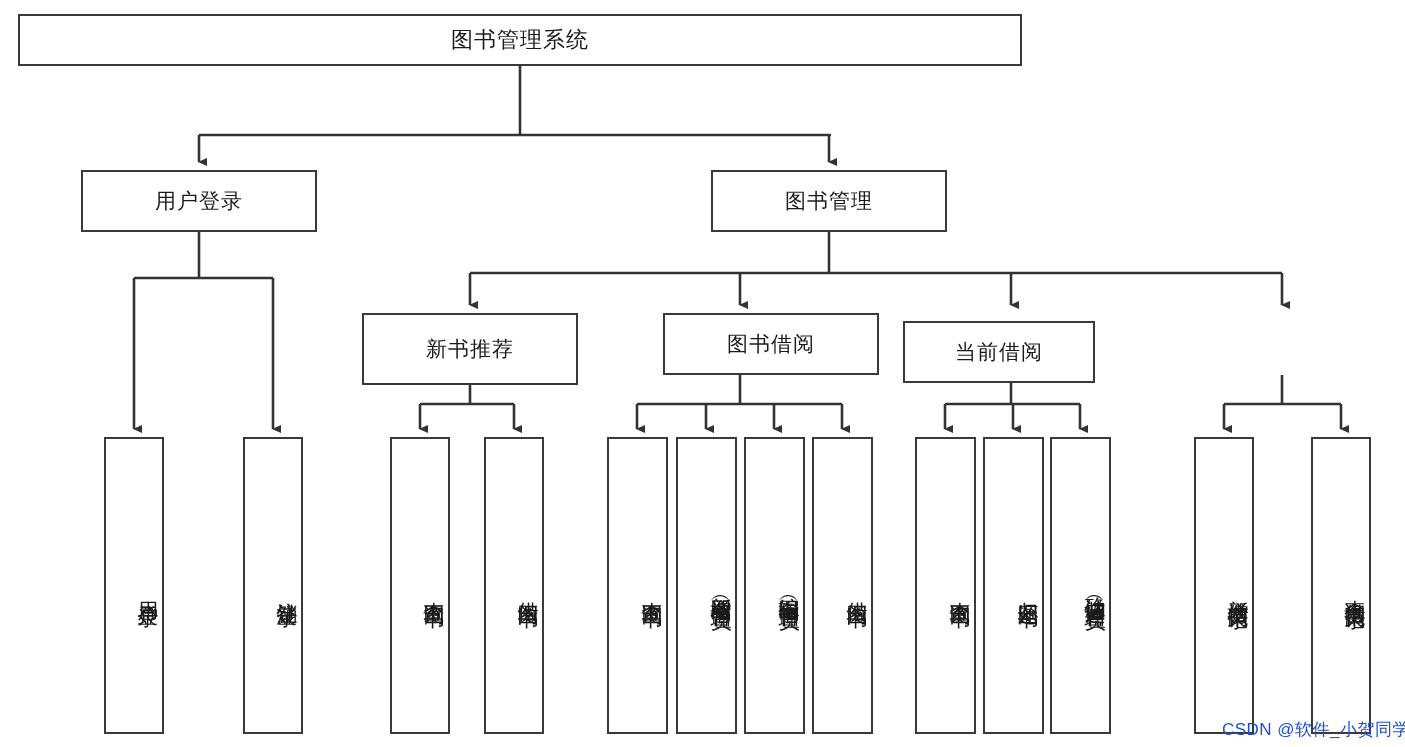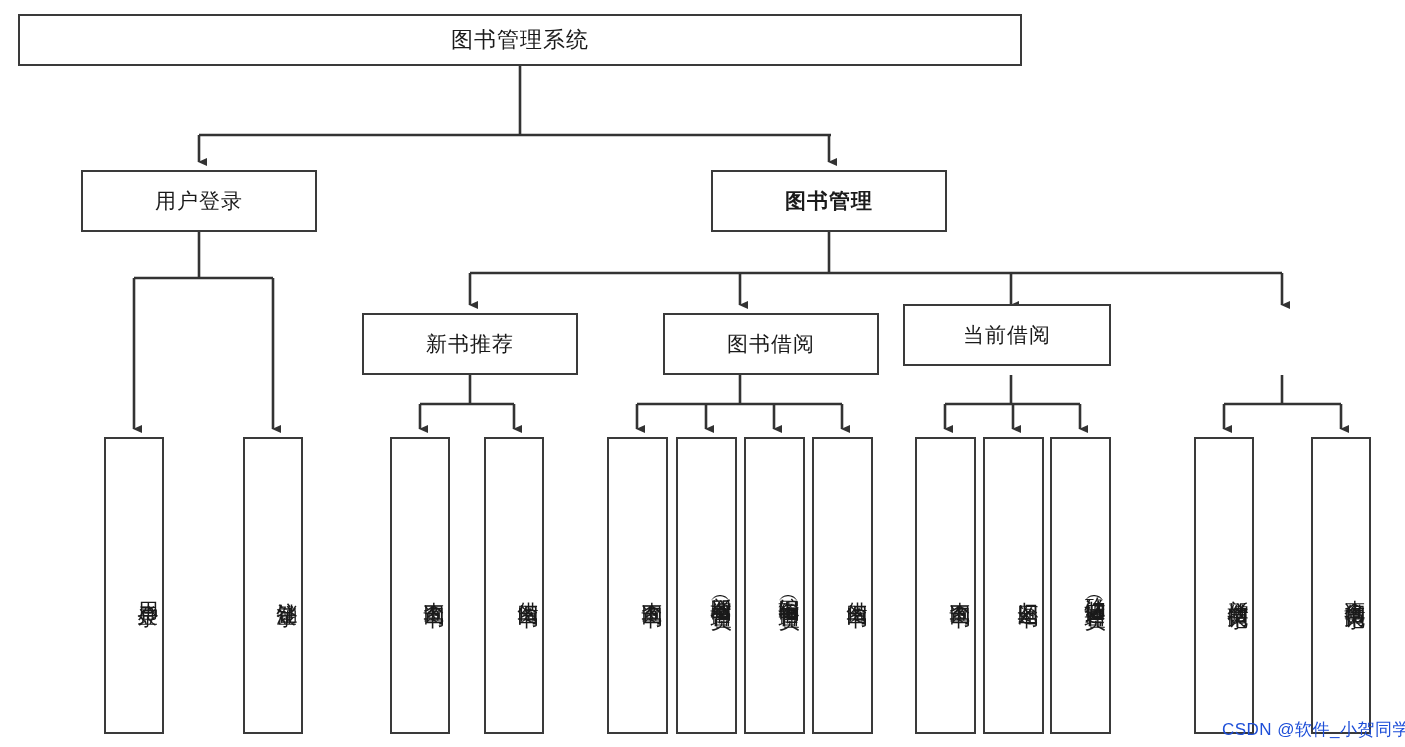--- a/index.html
+++ b/index.html
@@ -66,25 +66,25 @@
       <path d="M1282,375 L1282,404"></path>
       <path d="M1224,404 L1341,404"></path>
       <path d="M1224,404 L1224,429" marker-end="url(#arw)"></path>
       <path d="M1341,404 L1341,429" marker-end="url(#arw)"></path>
     </g>
   </svg>
 
   <div class="node h root" id="n-root" style="left: 18px; top: 14px; width: 1004px; height: 52px;">图书管理系统</div>
 
   <div class="node h" id="n-l1-0" style="left: 81px; top: 170px; width: 236px; height: 62px;">用户登录</div>
-  <div class="node h" id="n-l1-1" style="left: 711px; top: 170px; width: 236px; height: 62px; font-weight: bold;">图书管理</div>
+  <div class="node h" id="n-l1-1" style="left: 711px; top: 170px; width: 236px; height: 62px;">图书管理</div>
 
-  <div class="node h" id="n-l2-0" style="left: 362px; top: 313px; width: 216px; height: 62px;">新书推荐</div>
+  <div class="node h" id="n-l2-0" style="left: 362px; top: 313px; width: 216px; height: 72px;">新书推荐</div>
   <div class="node h" id="n-l2-1" style="left: 632px; top: 313px; width: 216px; height: 62px; margin-left: 31px;">图书借阅</div>
-  <div class="node h" id="n-l2-2" style="left: 903px; top: 304px; width: 208px; height: 62px;">当前借阅</div>
+  <div class="node h" id="n-l2-2" style="left: 903px; top: 321px; width: 192px; height: 62px;">当前借阅</div>
 
   <div class="node v" id="n-lf-0" style="left: 104px; top: 437px; width: 60px; height: 297px;">用户登录</div>
   <div class="node v" id="n-lf-1" style="left: 243px; top: 437px; width: 60px; height: 297px;">注销登录</div>
   <div class="node v" id="n-lf-2" style="left: 390px; top: 437px; width: 60px; height: 297px;">查询图书</div>
   <div class="node v" id="n-lf-3" style="left: 484px; top: 437px; width: 60px; height: 297px;">借阅图书</div>
   <div class="node v" id="n-lf-4" style="left: 607px; top: 437px; width: 61px; height: 297px;">查询图书</div>
   <div class="node v" id="n-lf-5" style="left: 676px; top: 437px; width: 61px; height: 297px;">新增图书（管理员）</div>
   <div class="node v" id="n-lf-6" style="left: 744px; top: 437px; width: 61px; height: 297px;">编辑图书（管理员）</div>
   <div class="node v" id="n-lf-7" style="left: 812px; top: 437px; width: 61px; height: 297px;">借阅图书</div>
   <div class="node v" id="n-lf-8" style="left: 915px; top: 437px; width: 61px; height: 297px;">查询图书</div>

